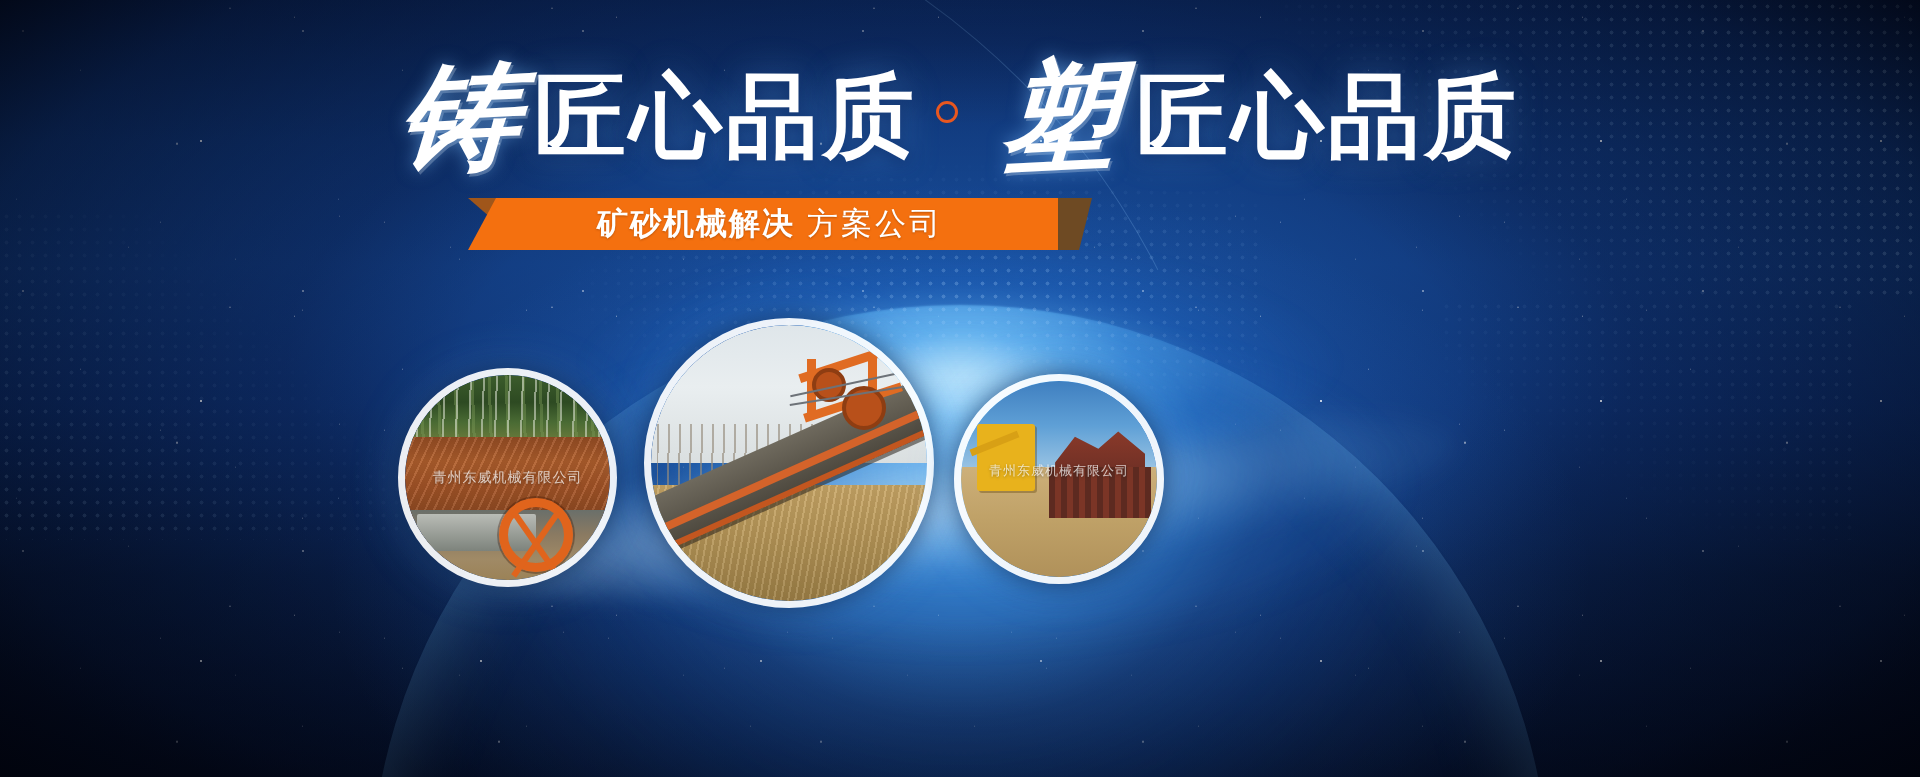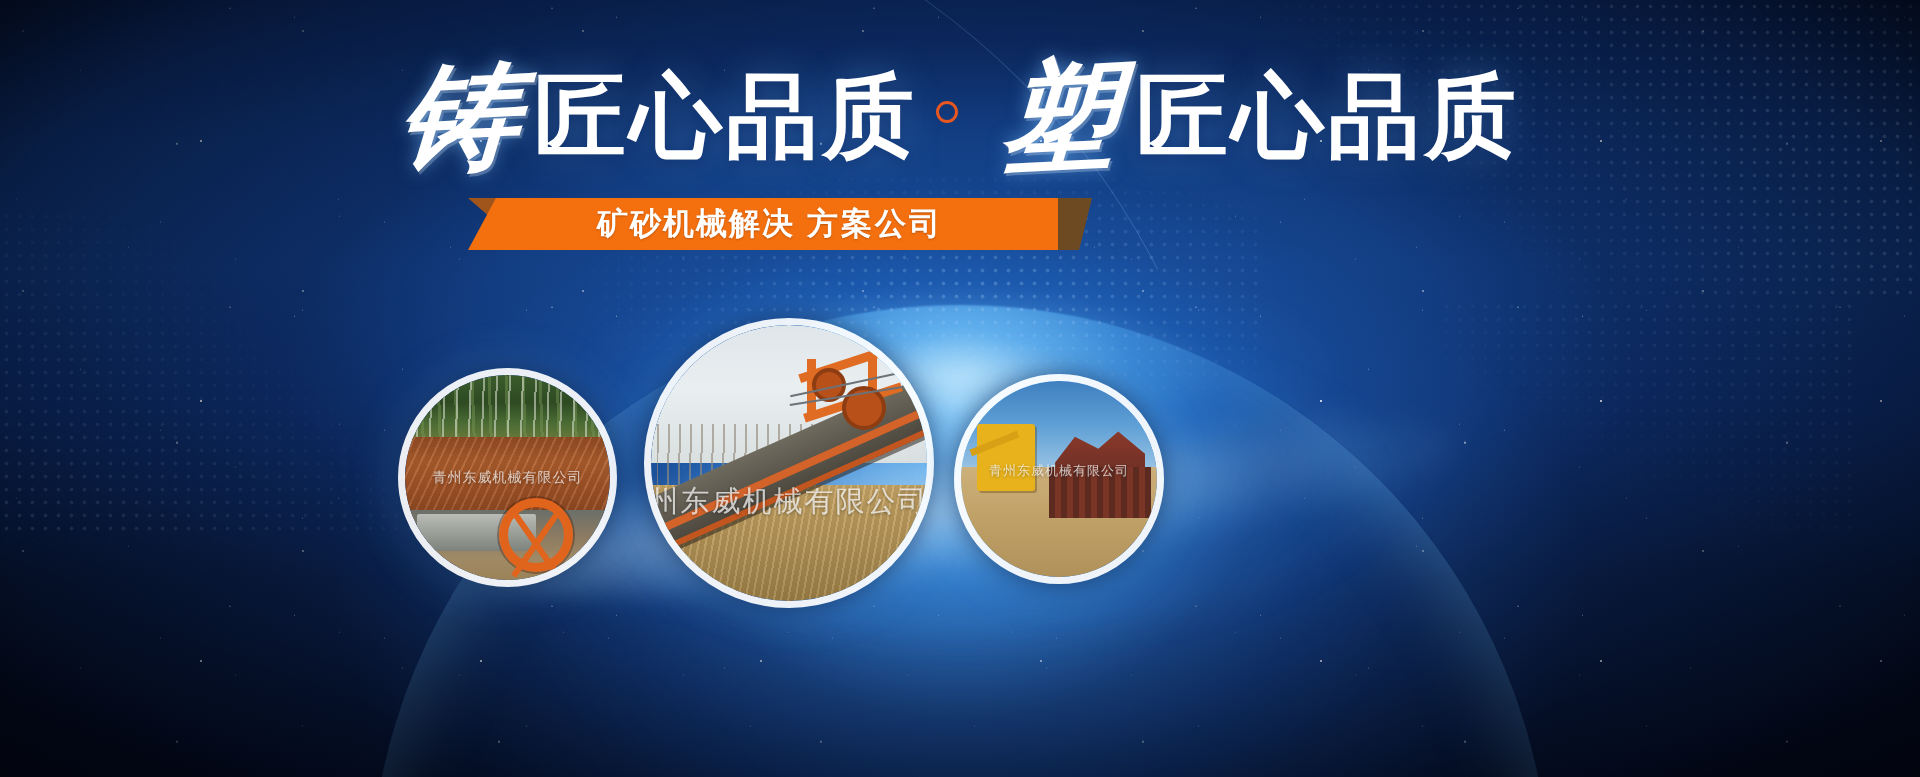--- a/index.html
+++ b/index.html
@@ -130,21 +130,21 @@
     position:absolute;left:1058px;top:0;width:34px;height:52px;
     background:#6e4a23;
     clip-path:polygon(0 0, 100% 0, 62% 100%, 0 100%);
   }
   .ribbon-text{
     position:absolute;left:468px;top:0;width:604px;height:52px;
     display:flex;align-items:center;justify-content:center;gap:12px;
     color:#fff;font-size:31px;font-weight:700;letter-spacing:2px;
     text-shadow:0 1px 2px rgba(120,50,0,.45);
   }
-  .ribbon-text .t2{font-weight:700;letter-spacing:3px;}
+  .ribbon-text .t2{font-weight:400;letter-spacing:3px;}
 
   
   .photo{
     position:absolute;border-radius:50%;overflow:hidden;
     border:7px solid rgba(255,255,255,.92);
     box-shadow:0 0 26px rgba(8,30,70,.65), 0 0 48px rgba(120,190,255,.25);
   }
   .photo .inner{position:absolute;inset:0;border-radius:50%;overflow:hidden;}
   .wm{
     position:absolute;left:50%;top:50%;transform:translate(-50%,-50%);
@@ -289,21 +289,20 @@
       <div class="head">
         <div class="bar" style="left:6%;top:4%;width:88%;height:9px;transform:rotate(-18deg);"></div>
         <div class="bar" style="left:10%;top:46%;width:80%;height:9px;transform:rotate(-18deg);"></div>
         <div class="bar" style="left:14%;top:6%;width:9px;height:58%;"></div>
         <div class="bar" style="left:62%;top:2%;width:9px;height:62%;"></div>
         <div class="pulley" style="left:18%;top:16%;width:34px;height:34px;"></div>
         <div class="pulley" style="left:42%;top:34%;width:44px;height:44px;"></div>
         <div class="cable" style="left:0;top:30%;width:100%;transform:rotate(-12deg);"></div>
         <div class="cable" style="left:0;top:42%;width:100%;transform:rotate(-9deg);"></div>
       </div>
-      <div class="wm">州东威机械有限公司</div>
     </div>
   </div>
 
   <div class="photo p-right">
     <div class="inner">
       <div class="sky"></div>
       <div class="sand"></div>
       <div class="plant"></div>
       <div class="plant2"></div>
       <div class="loader"></div>

